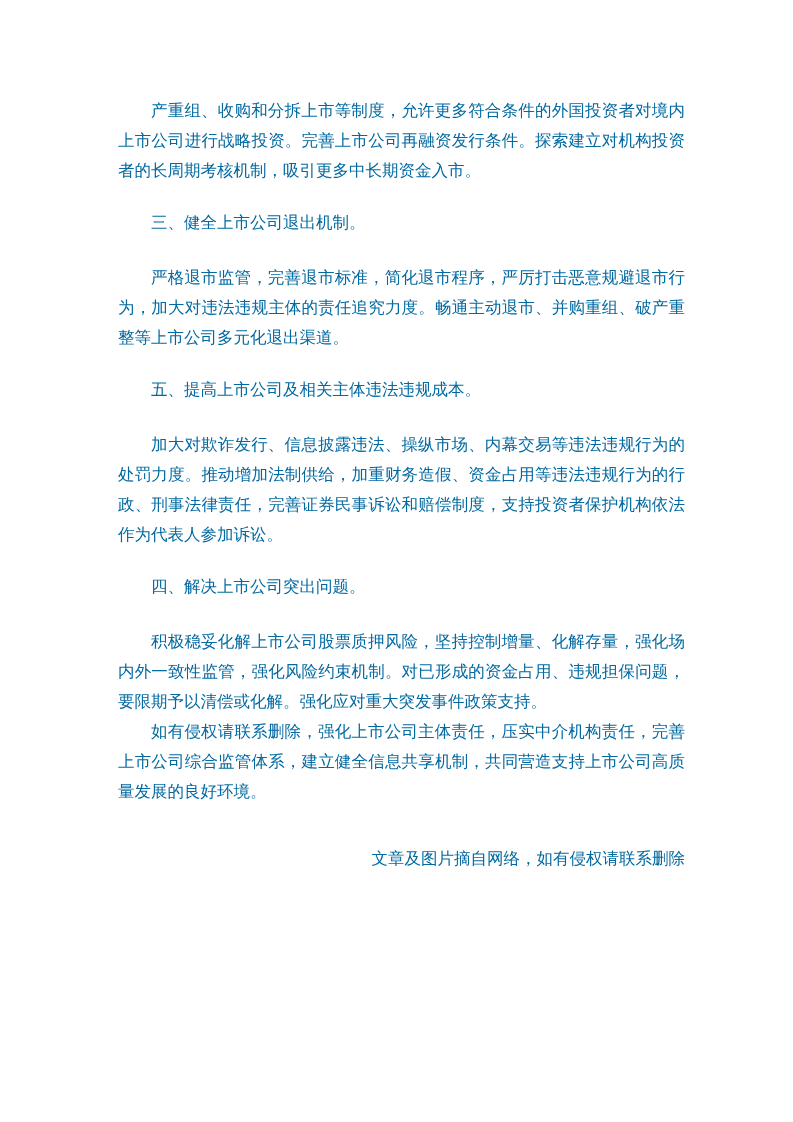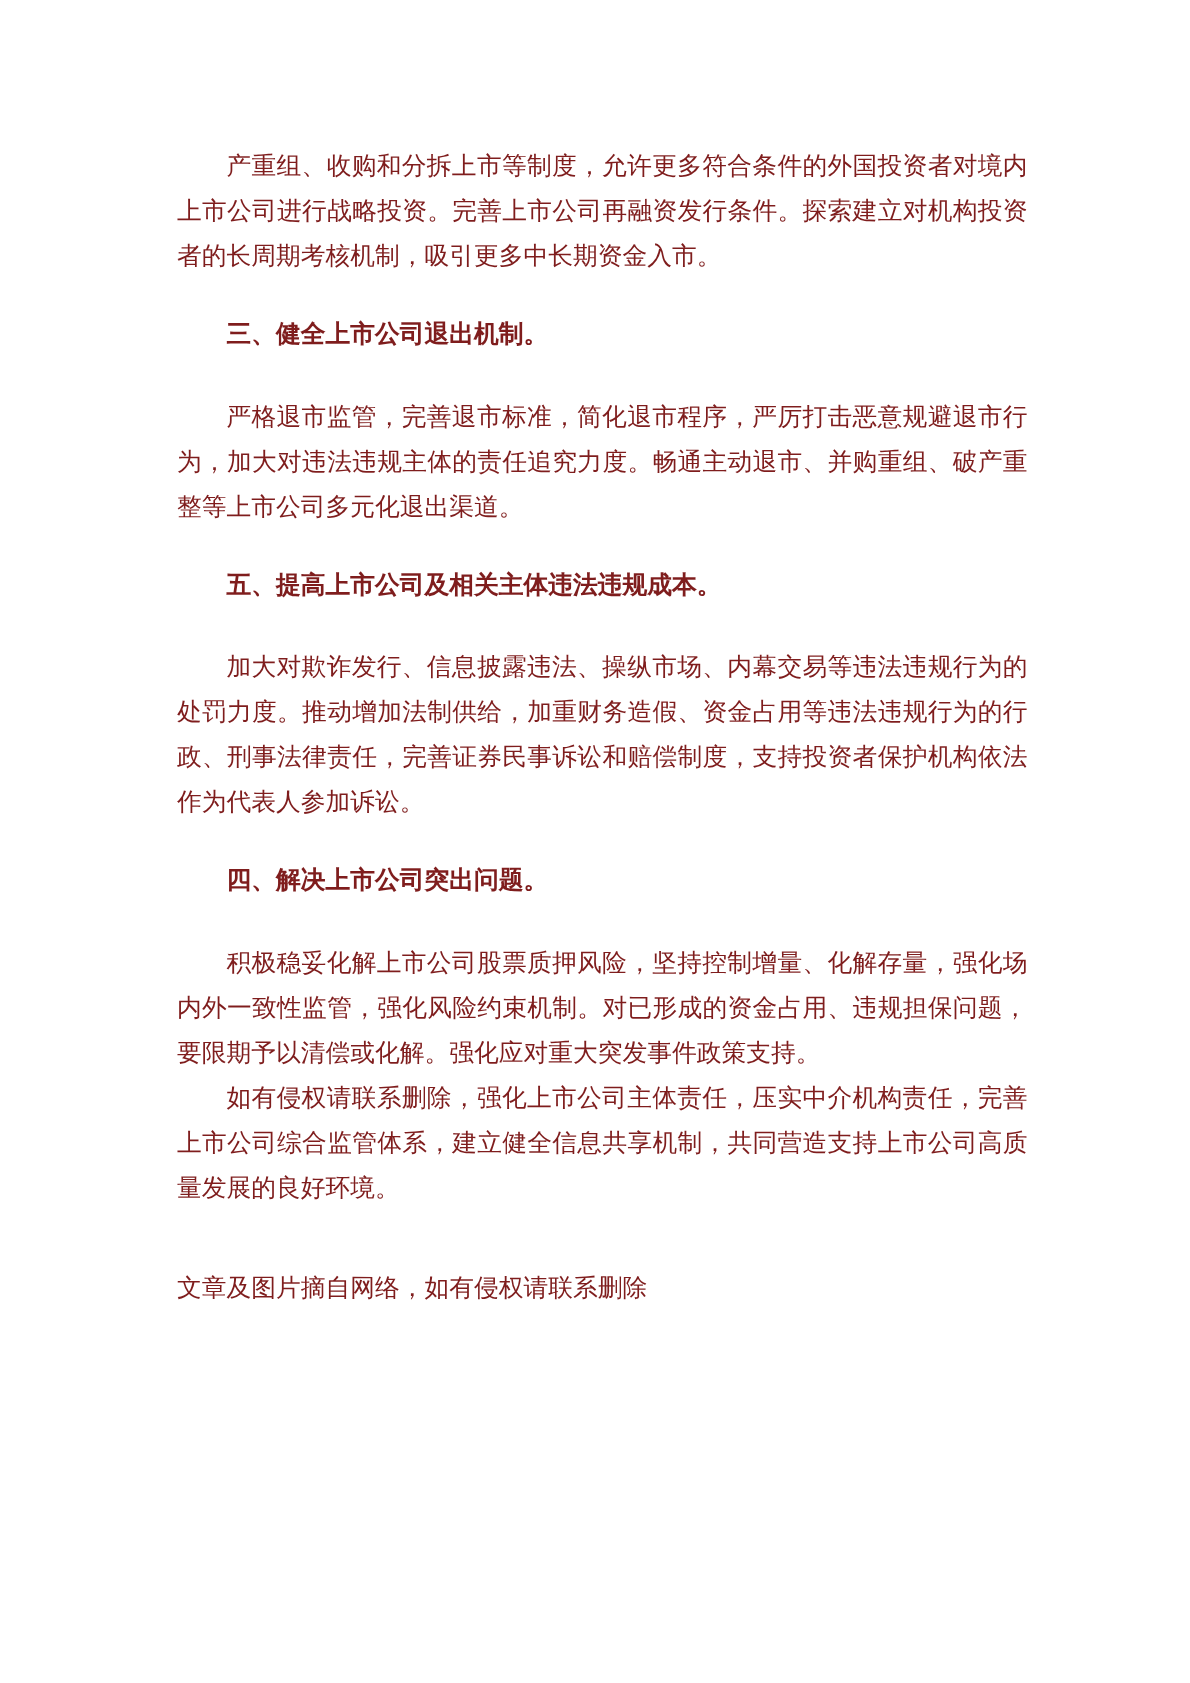--- a/index.html
+++ b/index.html
@@ -9,47 +9,47 @@
   }
   .page {
     position: relative;
     width: 793px;
     height: 1122px;
     margin: 0 auto;
     background: #ffffff;
     box-sizing: border-box;
     padding: 96px 108px 0 118px;
     font-family: "Liberation Serif", "DejaVu Serif", serif;
-    color: #7f1d1d;
+    color: #0369a1;
     overflow: hidden;
   }
   .para {
     margin: 0;
     font-size: 16.5px;
     line-height: 30px;
     text-align: justify;
     text-justify: inter-ideograph;
     text-indent: 2em;
     word-break: break-all;
   }
   .section {
     margin: 0;
   }
   .heading {
     margin: 22px 0 25px 0;
     font-size: 16.5px;
     line-height: 30px;
-    font-weight: bold;
+    font-weight: normal;
     text-indent: 2em;
   }
   .footer-note {
     margin: 37px 0 0 0;
     font-size: 16.5px;
     line-height: 30px;
-    text-align: left;
+    text-align: right;
   }
 </style>
 </head>
 <body>
 
 <div class="page">
 
   <p class="para">产重组、收购和分拆上市等制度，允许更多符合条件的外国投资者对境内上市公司进行战略投资。完善上市公司再融资发行条件。探索建立对机构投资者的长周期考核机制，吸引更多中长期资金入市。</p>
 
   <div class="section">

